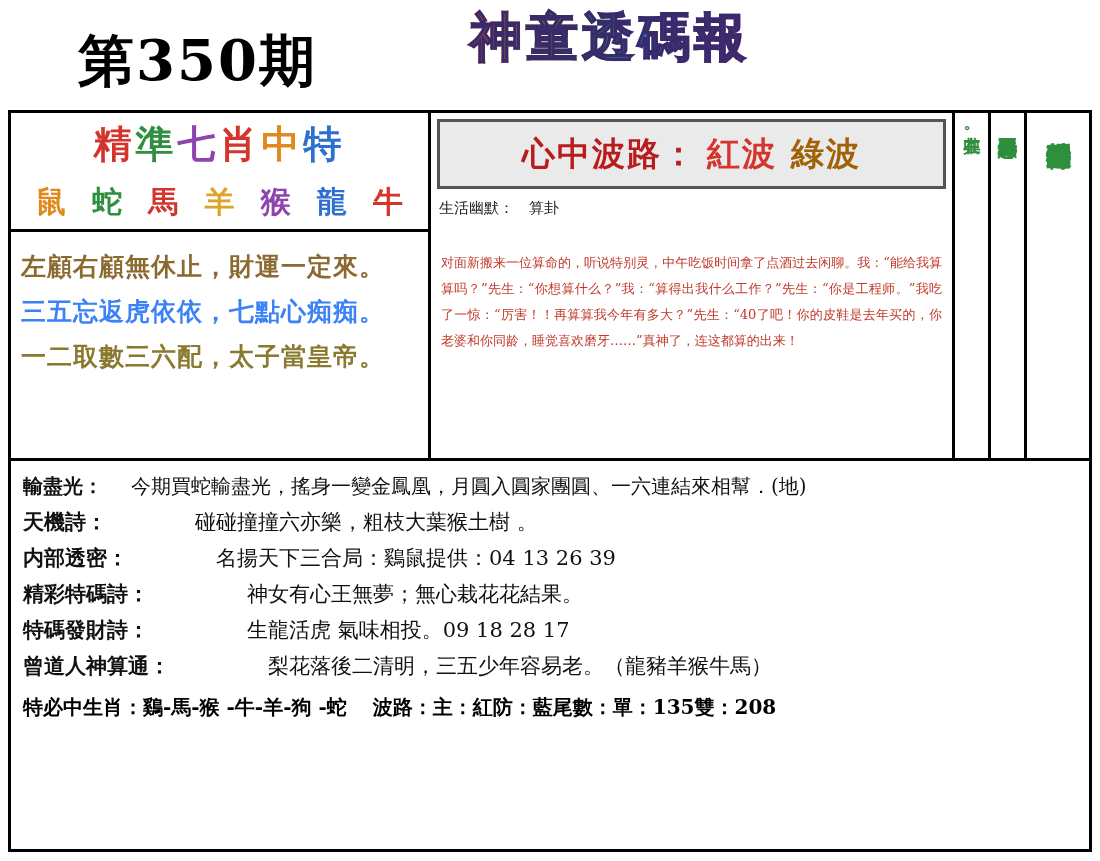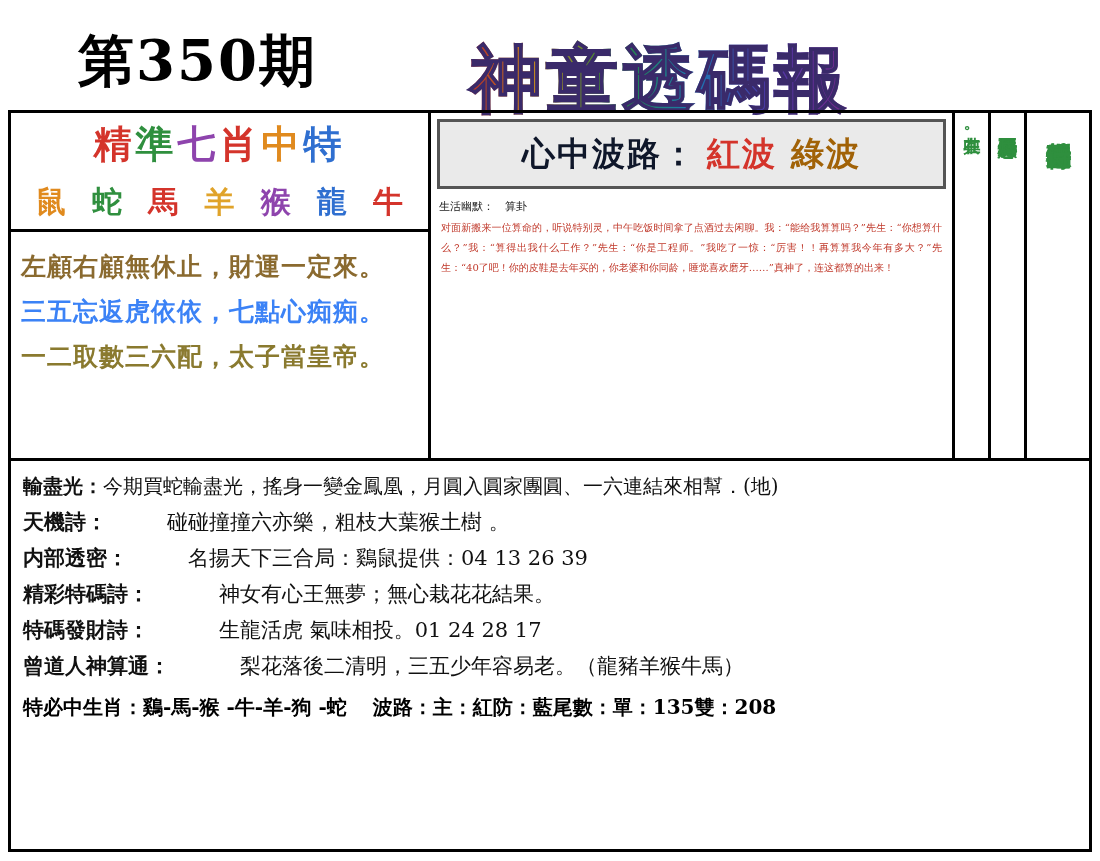--- a/index.html
+++ b/index.html
@@ -14,23 +14,23 @@
   
   .header{
     position:relative;height:108px;
   }
   .issue{
     position:absolute;left:78px;top:24px;
     font-family:"DejaVu Serif","Liberation Serif",serif;
     font-size:56px;font-weight:bold;color:#000;letter-spacing:2px;
   }
   .masthead{
-    position:absolute;left:470px;top:32px;
-    font-family:"DejaVu Serif","Liberation Serif",serif;
-    font-size:72px;font-weight:bold;letter-spacing:4px;
+    position:absolute;left:470px;top:3px;
+    font-family:"DejaVu Serif","Liberation Serif",serif;
+    font-size:52px;font-weight:bold;letter-spacing:4px;
     background:linear-gradient(90deg,#d63a2f 0%,#e0a32a 18%,#2f9e3f 38%,#1f8fd0 58%,#5a44c8 78%,#8b2fa0 100%);
     -webkit-background-clip:text;background-clip:text;color:transparent;
     -webkit-text-stroke:1.5px #3a2a6a;
     text-shadow:1px 1px 0 rgba(0,0,0,.15);
   }
 
   
   .frame{
     position:absolute;left:8px;top:110px;width:1084px;height:742px;
     border:3px solid #000;box-sizing:border-box;
@@ -78,29 +78,29 @@
 
   
   .col-mid{flex:1;border-right:3px solid #000;box-sizing:border-box;display:flex;flex-direction:column;}
   .wave-title{
     height:64px;margin:6px 6px 0 6px;
     border:3px solid #555;background:#eaeaea;
     display:flex;align-items:center;justify-content:center;
     font-family:"DejaVu Serif","Liberation Serif",serif;
     font-size:33px;font-weight:bold;letter-spacing:2px;
   }
-  .wave-title .w1{color:#0f172a}
+  .wave-title .w1{color:#b91c1c}
   .wave-title .w2{color:#d4342b;margin-left:10px}
   .wave-title .w3{color:#a16207;margin-left:14px}
   .joke-label{
-    font-size:11px;color:#222;margin:10px 0 0 8px;
+    font-size:15px;color:#222;margin:10px 0 20px 8px;
     font-family:"DejaVu Serif","Liberation Serif",serif;
   }
   .joke-body{
-    margin:4px 10px;padding:0;color:#c0392b;font-size:10px;line-height:2.0;
+    margin:12px 10px;padding:0;color:#c0392b;font-size:13px;line-height:2.0;
     text-align:justify;font-family:"DejaVu Serif","Liberation Serif",serif;
   }
 
   
   .col-r1{width:36px;border-right:3px solid #000;box-sizing:border-box;display:flex;justify-content:center;padding-top:10px;}
   .col-r2{width:36px;border-right:3px solid #000;box-sizing:border-box;display:flex;justify-content:center;padding-top:10px;}
   .col-r3{width:62px;box-sizing:border-box;display:flex;justify-content:center;padding-top:10px;}
   .vtext{
     writing-mode:vertical-rl;text-orientation:upright;
     font-family:"DejaVu Serif","Liberation Serif",serif;
@@ -108,21 +108,21 @@
   }
   .vtext.small{font-size:17px;color:#2f8f3e}
   .vtext.mid{font-size:19px;color:#2f8f3e}
   .vtext.big{font-size:25px;color:#2f8f3e}
 
   
   .lower{flex:1;padding:6px 12px 0 12px;box-sizing:border-box;}
   .row{
     display:flex;align-items:baseline;
     font-family:"DejaVu Serif","Liberation Serif",serif;
-    font-size:21px;color:#111;margin:8px 0;white-space:nowrap;
+    font-size:21px;color:#111;margin:8px 0;white-space:nowrap;gap:28px;
   }
   .row .lbl{font-weight:bold;}
   .row .val{margin-left:18px;}
   .row.r1{font-size:20px;margin-top:6px;}
   .row.r1 .val{margin-left:0;}
   .row.indent .val{margin-left:60px;text-align:center;}
   .row.indent2 .val{margin-left:70px;}
   .last{
     font-family:"DejaVu Serif","Liberation Serif",serif;
     font-size:20px;font-weight:bold;margin-top:14px;white-space:nowrap;
@@ -207,21 +207,21 @@
         <span class="val">名揚天下三合局：鷄鼠提供：04 13 26 39</span>
       </div>
 
       <div class="row indent2">
         <span class="lbl">精彩特碼詩：</span>
         <span class="val">神女有心王無夢；無心栽花花結果。</span>
       </div>
 
       <div class="row indent2">
         <span class="lbl">特碼發財詩：</span>
-        <span class="val">生龍活虎 氣味相投。01 24 28 17</span>
+        <span class="val">生龍活虎 氣味相投。09 18 28 17</span>
       </div>
 
 
       <div class="row indent2">
         <span class="lbl">曾道人神算通：</span>
         <span class="val">梨花落後二清明，三五少年容易老。（龍豬羊猴牛馬）</span>
       </div>
 
       <div class="last">
         <span>特必中生肖：</span><span>鷄-馬-猴 -牛-羊-狗 -蛇</span><span class="gap"></span><span>波路：</span><span>主：紅防：藍</span><span>尾數：</span><span>單：135雙：208</span>

